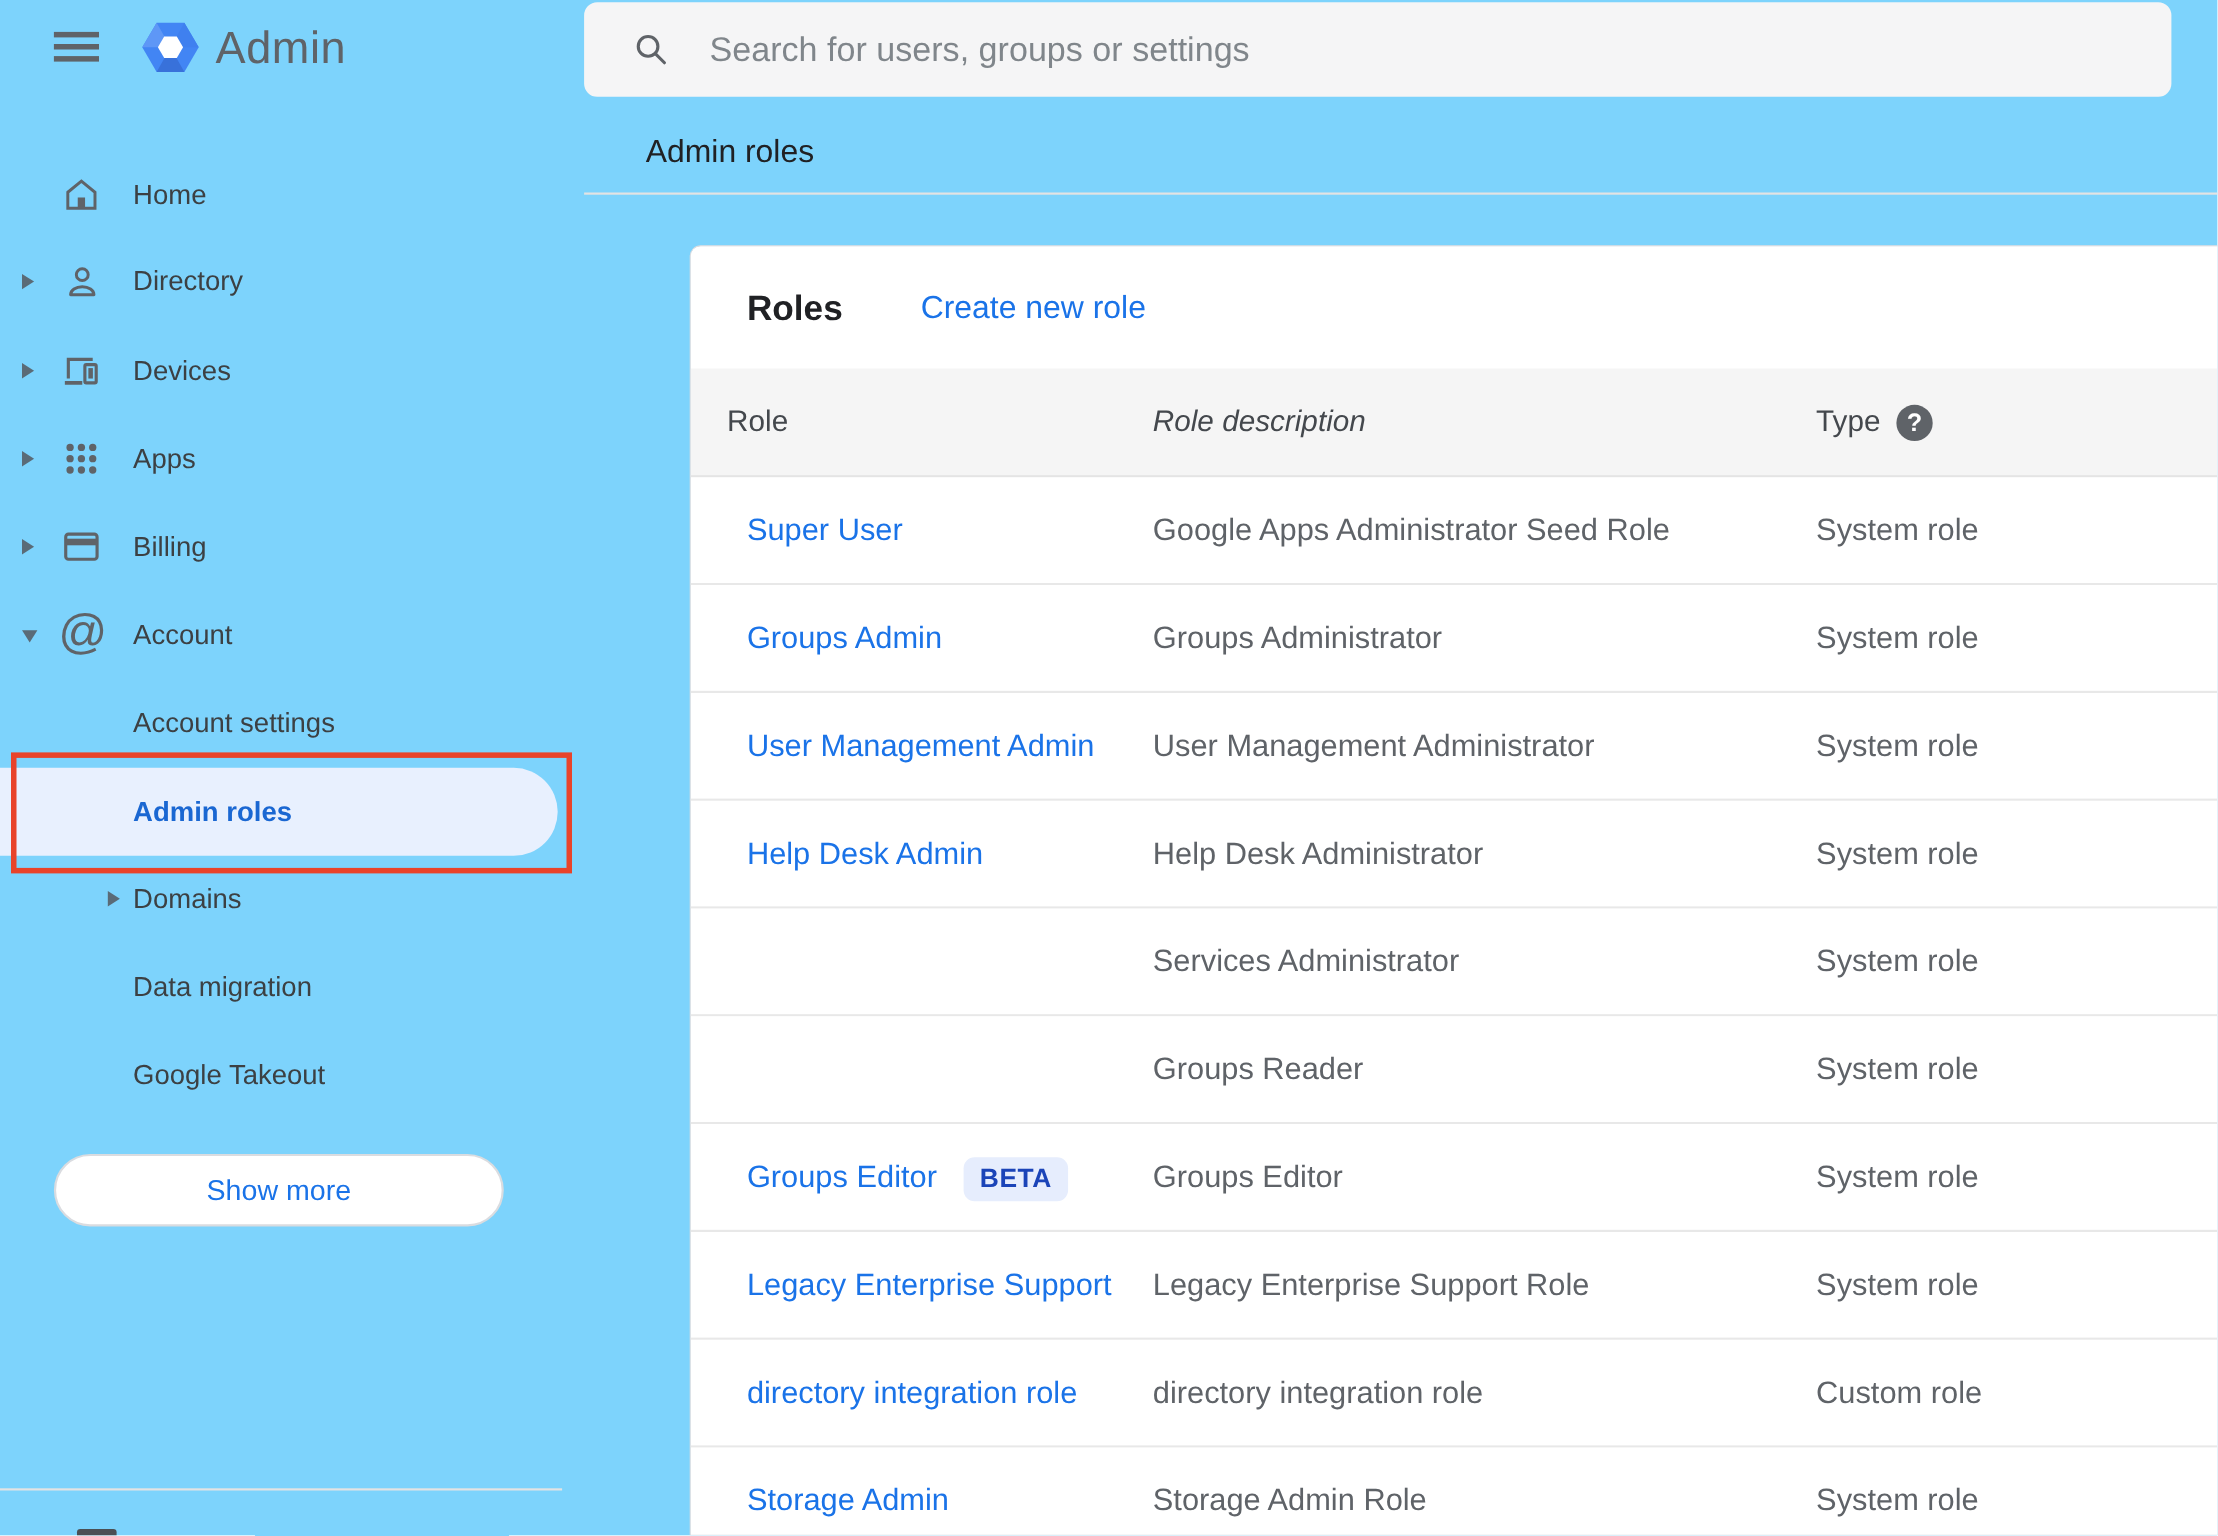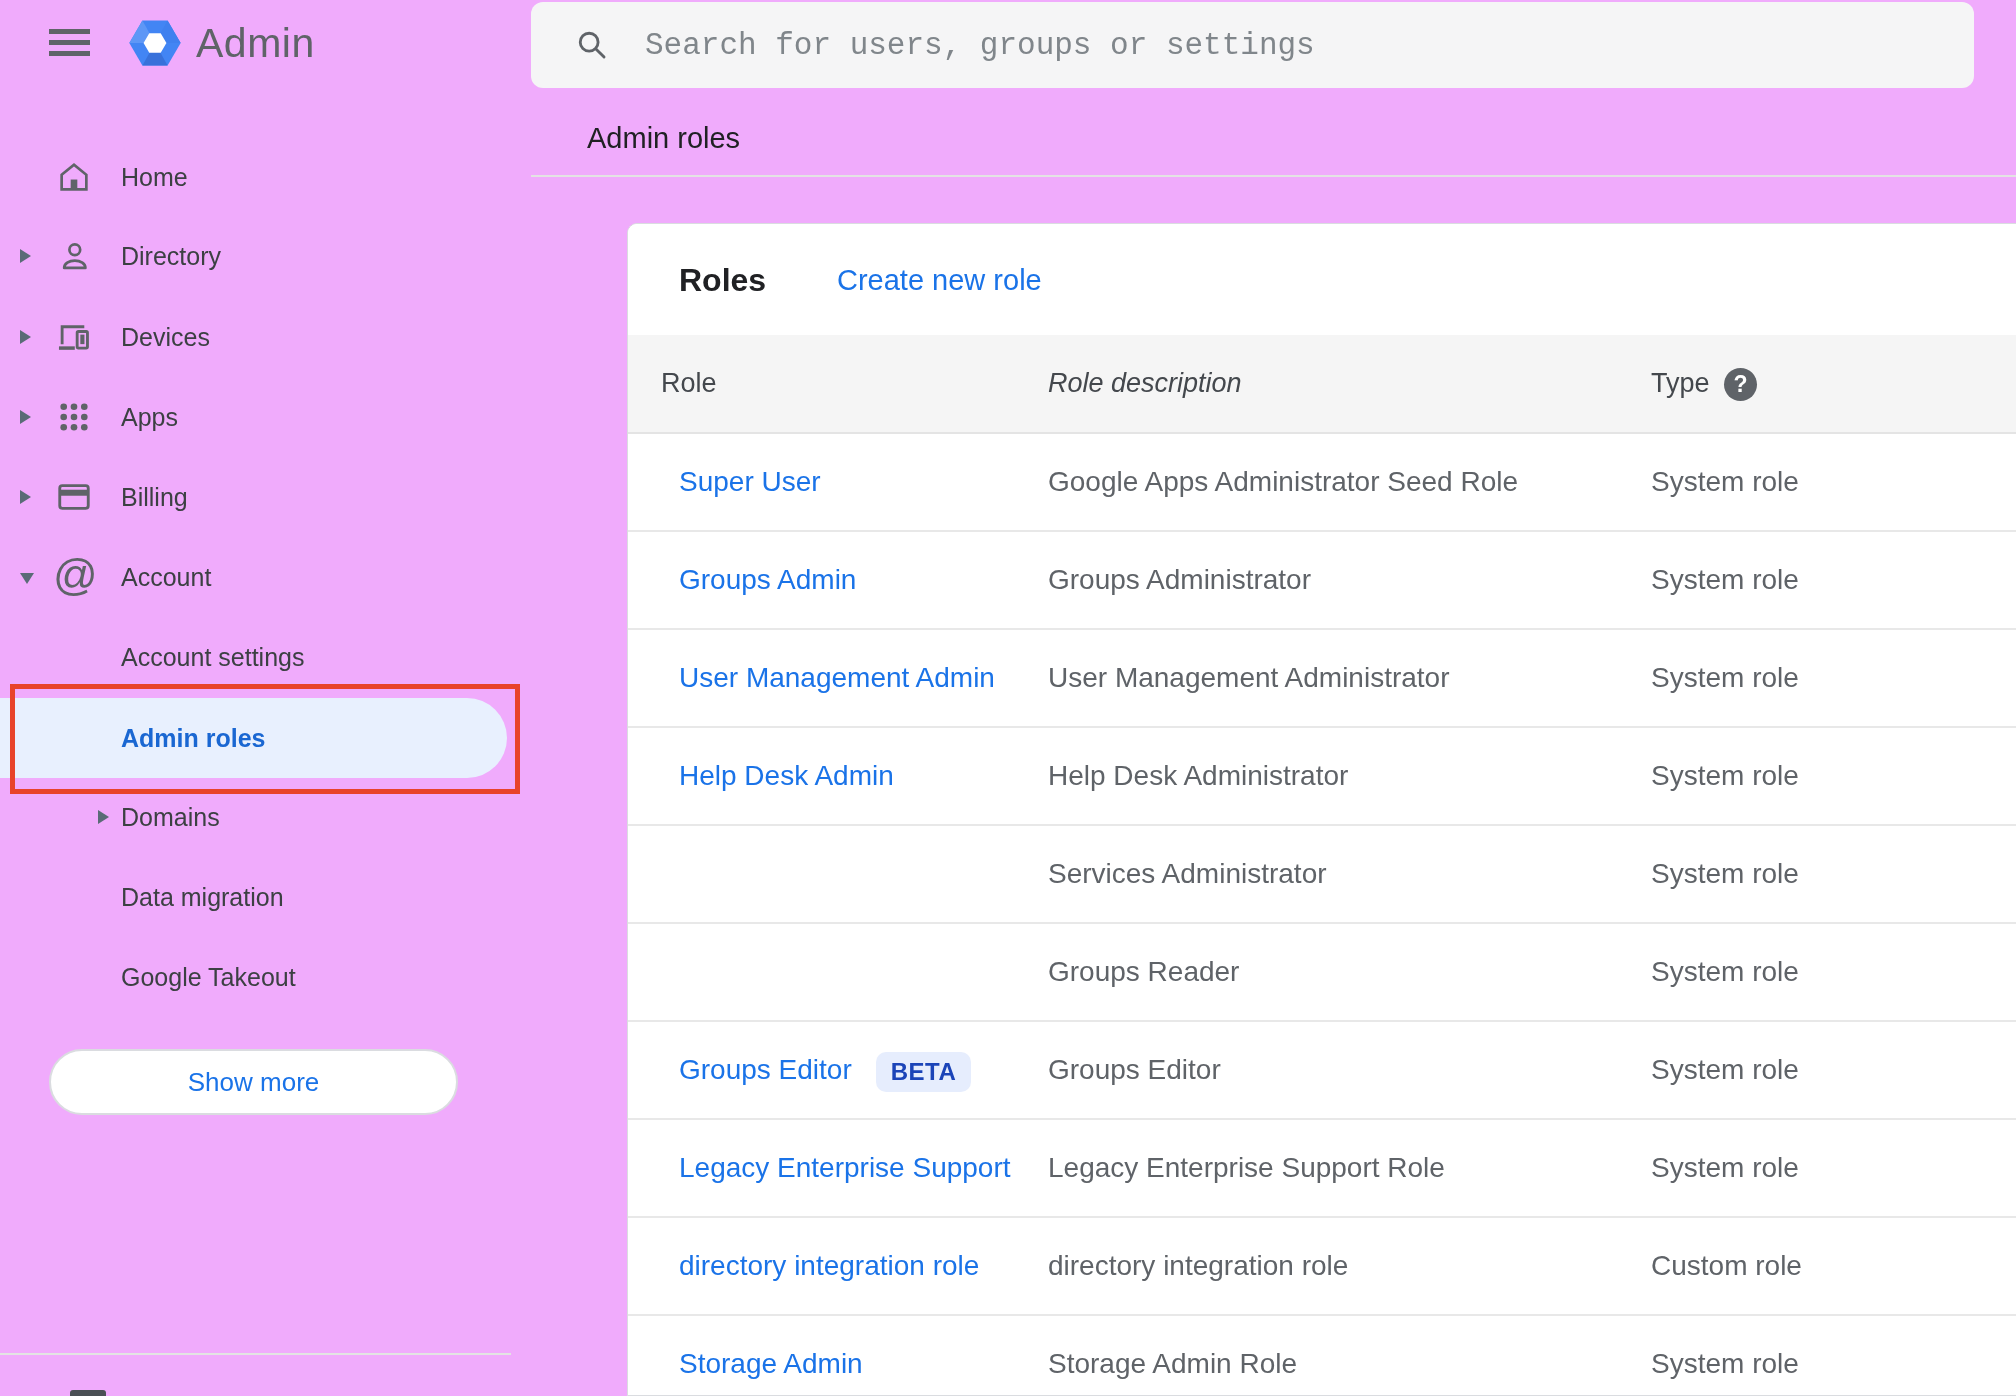--- a/index.html
+++ b/index.html
@@ -1,18 +1,18 @@
 <!DOCTYPE html>
 <html><head>
 <meta charset="utf-8">
 <style>
   * { margin:0; padding:0; box-sizing:border-box; }
   html,body { background:#fff; }
   body { font-family:"Liberation Sans","DejaVu Sans",sans-serif; color:#3c4043; }
-  #screen { position:relative; width:2016px; height:1396px; background:#f0abfc; overflow:hidden; }
+  #screen { position:relative; width:2016px; height:1396px; background:#7dd3fc; overflow:hidden; }
 
   
   #hamburger { position:absolute; left:49px; top:29px; width:41px; height:28px; cursor:pointer; }
   #hamburger .bar { position:absolute; left:0; width:41px; height:4.5px; background:#5f6368; }
   #hamburger .b1{top:0;} #hamburger .b2{top:11px;} #hamburger .b3{top:22px;}
 
   #logo { position:absolute; left:127px; top:15px; width:56px; height:56px; }
   #logo-text { position:absolute; left:196px; top:20px; font-size:41px; color:#5f6368; letter-spacing:0.5px; }
 
   .nav-item { position:absolute; left:0; width:531px; height:48px; cursor:pointer; }
@@ -39,21 +39,21 @@
 
   #sidebar-bottom-divider { position:absolute; left:0; top:1353px; width:511px; height:2px; background:#e3e3e3; }
   #partial-bottom-icon { position:absolute; left:70px; top:1390px; width:36px; height:10px;
       background:#4a4f54; border-radius:3px 3px 0 0; }
 
   
   #search-bar { position:absolute; left:531px; top:2px; width:1443px; height:86px;
       background:#f5f5f6; border-radius:12px; }
   #search-icon { position:absolute; left:44px; top:26px; width:34px; height:34px; }
   #search-input { position:absolute; left:114px; top:0; width:1280px; height:86px; border:none; outline:none;
-      background:transparent; font-family:Liberation Mono, monospace; font-size:31px; color:#3c4043; }
+      background:transparent; font-family:Liberation Sans, sans-serif; font-size:31px; color:#3c4043; }
   #search-input::placeholder { color:#80868b; opacity:1; }
 
   #breadcrumb { position:absolute; left:587px; top:122px; font-size:29px; color:#202124; }
   #breadcrumb-divider { position:absolute; left:531px; top:175px; width:1485px; height:2px; background:#e3e3e3; }
 
   
   #card { position:absolute; left:627px; top:223px; width:1390px; height:1173px;
       border:1px solid #dadce0; border-radius:10px 0 0 0; background:#fff; overflow:hidden; }
   #card-header { position:relative; height:111px; background:#fff; }
   #card-title { position:absolute; left:51px; top:38px; font-size:32px; font-weight:700; color:#202124; }

